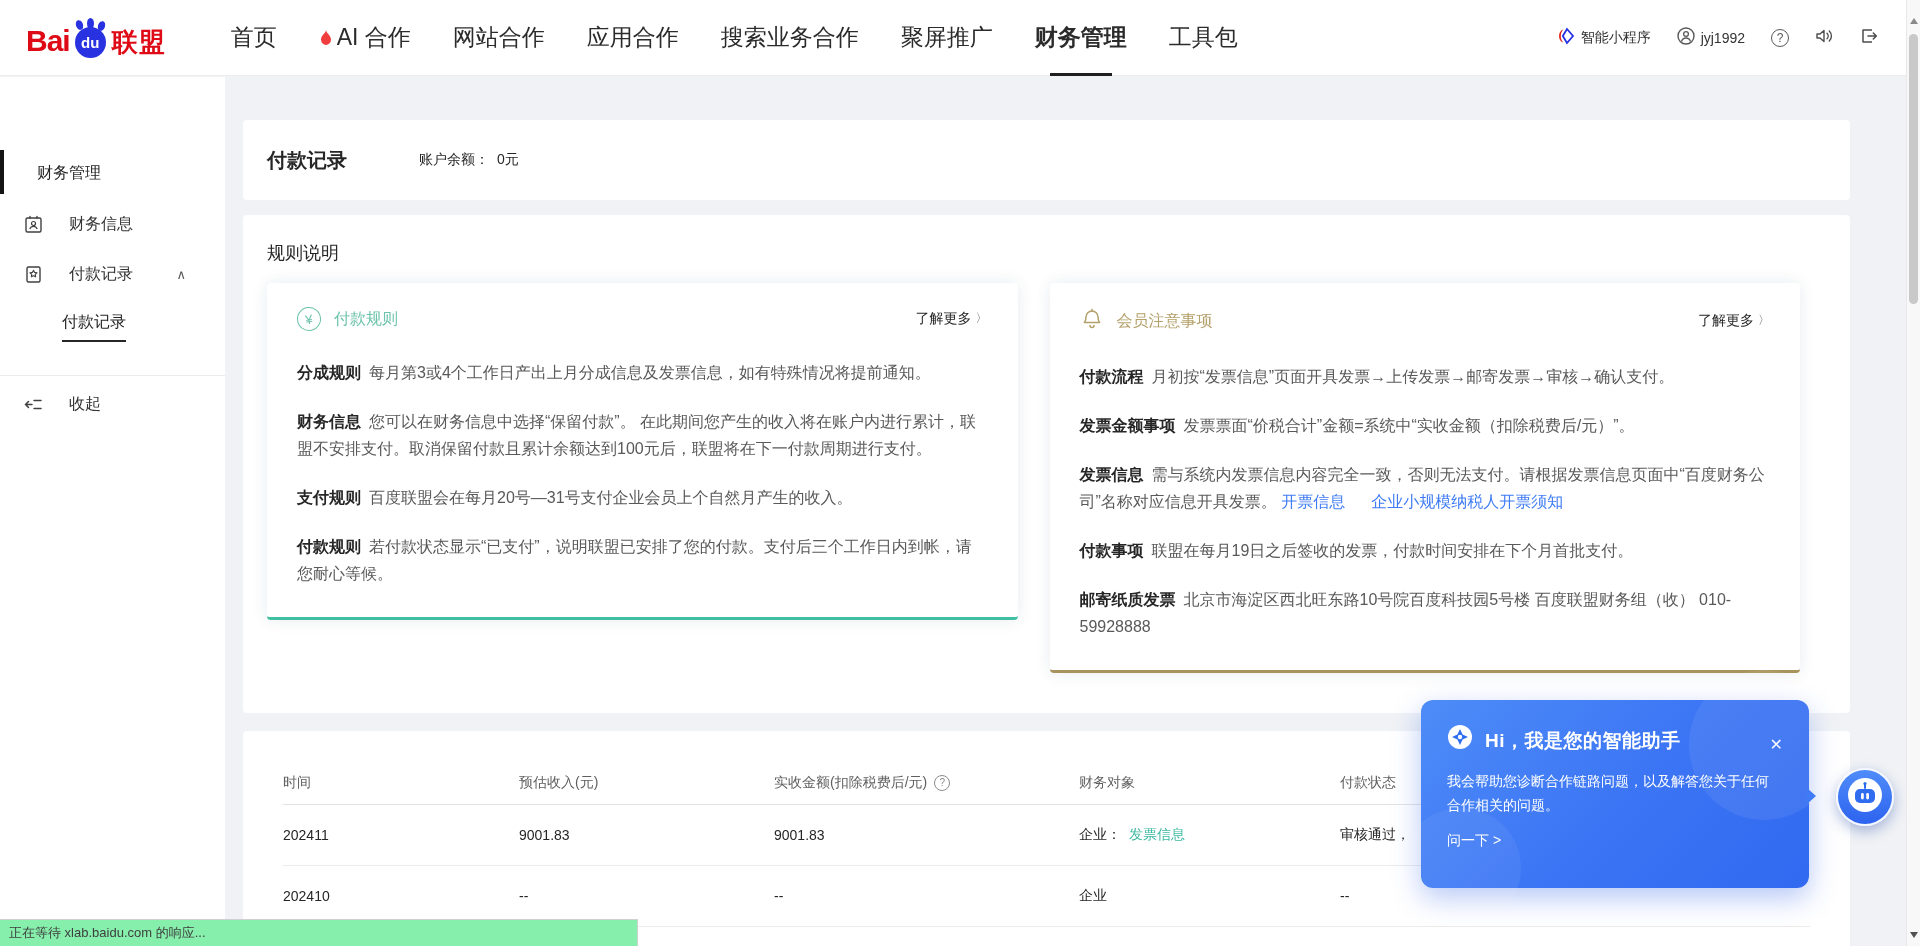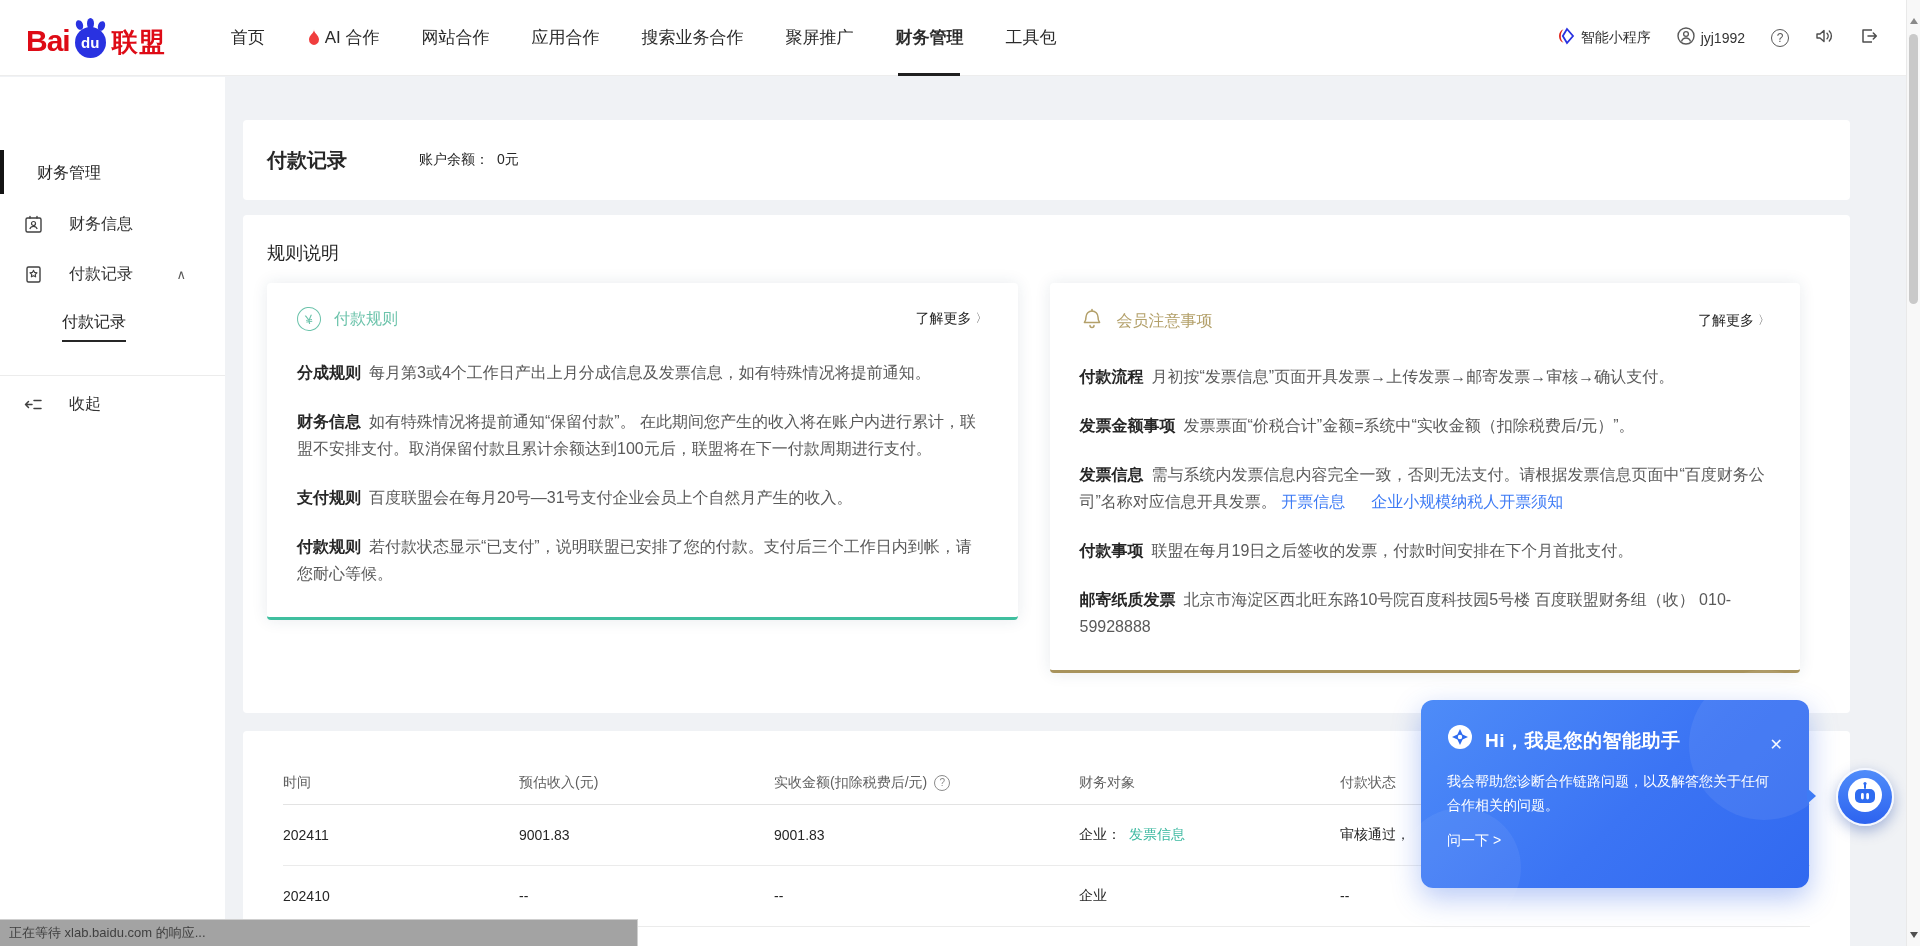--- a/index.html
+++ b/index.html
@@ -12,21 +12,21 @@
   .logo { display:flex; align-items:flex-end; gap:2px; }
   .logo-bai { color:#de0b16; font-weight:bold; font-size:30px; letter-spacing:-1px; line-height:34px; }
   .logo-paw { position:relative; width:38px; height:40px; display:inline-block; }
   .paw-circle { position:absolute; left:3px; bottom:0; width:31px; height:31px; border-radius:50%; background:#2932e1; color:#fff; font-size:15px; font-weight:bold; display:flex; align-items:center; justify-content:center; }
   .toe { position:absolute; background:#2932e1; border-radius:50%; }
   .toe1 { width:7px; height:10px; left:4px; top:2px; transform:rotate(-20deg); }
   .toe2 { width:7px; height:11px; left:15px; top:0; }
   .toe3 { width:7px; height:10px; left:26px; top:3px; transform:rotate(20deg); }
   .logo-union { color:#de0b16; font-weight:bold; font-size:26px; line-height:32px; letter-spacing:1px; }
   .menu { display:flex; margin-left:44px; height:76px; }
-  .menu-item { position:relative; display:flex; align-items:center; height:76px; padding:0 21px; font-size:17px; color:#2b2b2b;justify-content:center; }
+  .menu-item { position:relative; display:flex; align-items:center; height:76px; padding:0 21px; font-size:23px; color:#2b2b2b;justify-content:center; }
   .menu-item.active { font-weight:bold; }
   .menu-item.active .active-bar { position:absolute; left:50%; transform:translateX(-50%); bottom:0; width:62px; height:3px; background:#1f1f1f; }
   .flame { display:inline-flex; margin-right:4px; }
   .nav-right { margin-left:auto; display:flex; align-items:center; gap:26px; font-size:14px; color:#333; }
   .nav-right .nr-item { display:flex; align-items:center; gap:6px; }
   .circle-q { width:18px; height:18px; border:1.4px solid #595959; border-radius:50%; font-size:12px; color:#595959; display:flex; align-items:center; justify-content:center; }
 
   
   .sidebar { position:absolute; left:0; top:77px; bottom:0; width:225px; background:#fff; z-index:5; }
   .side-indicator { position:absolute; left:0; top:73px; width:4px; height:44px; background:#141414; }
@@ -83,21 +83,21 @@
   .as-header { display:flex; align-items:flex-end; position:relative; z-index:2; }
   .as-title { margin-left:12px; font-size:19px; font-weight:600; letter-spacing:.5px; }
   .as-close { margin-left:auto; font-size:16px; color:#fff; opacity:.95; }
   .as-body { margin-top:15px; font-size:14px; line-height:24px; width:330px; position:relative; z-index:2; }
   .as-cta { display:inline-block; margin-top:15px; font-size:14px; color:#fff; position:relative; z-index:2; }
   .as-tail { position:absolute; right:-7px; top:88px; width:0; height:0; border-top:8px solid transparent; border-bottom:8px solid transparent; border-left:9px solid #3e7bf5; }
 
   .robot-btn { position:absolute; left:1836px; top:768px; width:58px; height:58px; border-radius:50%; background:linear-gradient(180deg,#4f8cfa,#2d63ef); border:2px solid rgba(255,255,255,.95); box-shadow:0 5px 14px rgba(20,60,160,.35); display:flex; align-items:center; justify-content:center; z-index:31; }
 
   
-  .statusbar { position:absolute; left:0; bottom:0; width:638px; height:27px; background:#a3a3a3; border-top:1px solid #cfcfcf; border-right:1px solid #cfcfcf; font-size:13px; color:#3f3f3f; line-height:26px; padding-left:9px; z-index:40; }
+  .statusbar { position:absolute; left:0; bottom:0; width:638px; height:27px; background:#86efac; border-top:1px solid #cfcfcf; border-right:1px solid #cfcfcf; font-size:13px; color:#3f3f3f; line-height:26px; padding-left:9px; z-index:40; }
 
   
   .scrollbar { position:absolute; right:0; top:0; bottom:0; width:14px; background:#f8f8f8; border-left:1px solid #e9e9e9; z-index:50; }
   .sb-up { position:absolute; top:18px; left:3px; width:0; height:0; border-left:4px solid transparent; border-right:4px solid transparent; border-bottom:6px solid #8a8a8a; }
   .sb-down { position:absolute; bottom:8px; left:3px; width:0; height:0; border-left:4px solid transparent; border-right:4px solid transparent; border-top:6px solid #505050; }
   .sb-thumb { position:absolute; top:34px; left:2px; width:9px; height:270px; background:#c9c9c9; border-radius:5px; }
 </style>
 </head>
 <body>
 
@@ -244,21 +244,21 @@
           <div class="rc-header">
             <span class="coin-icon">¥</span>
             <span class="rc-title teal">付款规则</span>
             <a class="more-link">
               <span>了解更多</span>
               <span class="chev-r">〉</span>
             </a>
           </div>
           <div class="rc-body">
             <p class="rule-item"><b>分成规则</b><span>每月第3或4个工作日产出上月分成信息及发票信息，如有特殊情况将提前通知。</span></p>
-            <p class="rule-item"><b>财务信息</b><span>如有特殊情况将提前通知“保留付款”。 在此期间您产生的收入将在账户内进行累计，联盟不安排支付。取消保留付款且累计余额达到100元后，联盟将在下一付款周期进行支付。</span></p>
+            <p class="rule-item"><b>财务信息</b><span>您可以在财务信息中选择“保留付款”。 在此期间您产生的收入将在账户内进行累计，联盟不安排支付。取消保留付款且累计余额达到100元后，联盟将在下一付款周期进行支付。</span></p>
             <p class="rule-item"><b>支付规则</b><span>百度联盟会在每月20号—31号支付企业会员上个自然月产生的收入。</span></p>
             <p class="rule-item"><b>付款规则</b><span>若付款状态显示“已支付”，说明联盟已安排了您的付款。支付后三个工作日内到帐，请您耐心等候。</span></p>
           </div>
         </div>
 
         <div class="rule-card tan">
           <div class="rc-header">
             <span>
               <svg width="24" height="24" viewBox="0 0 24 24">
                   <path d="M12 4a6 6 0 0 1 6 6c0 3.5 1 4.6 1.6 5.4H4.4C5 14.6 6 13.5 6 10a6 6 0 0 1 6-6Z" fill="none" stroke="#b3a06a" stroke-width="1.5" stroke-linejoin="round"></path>

